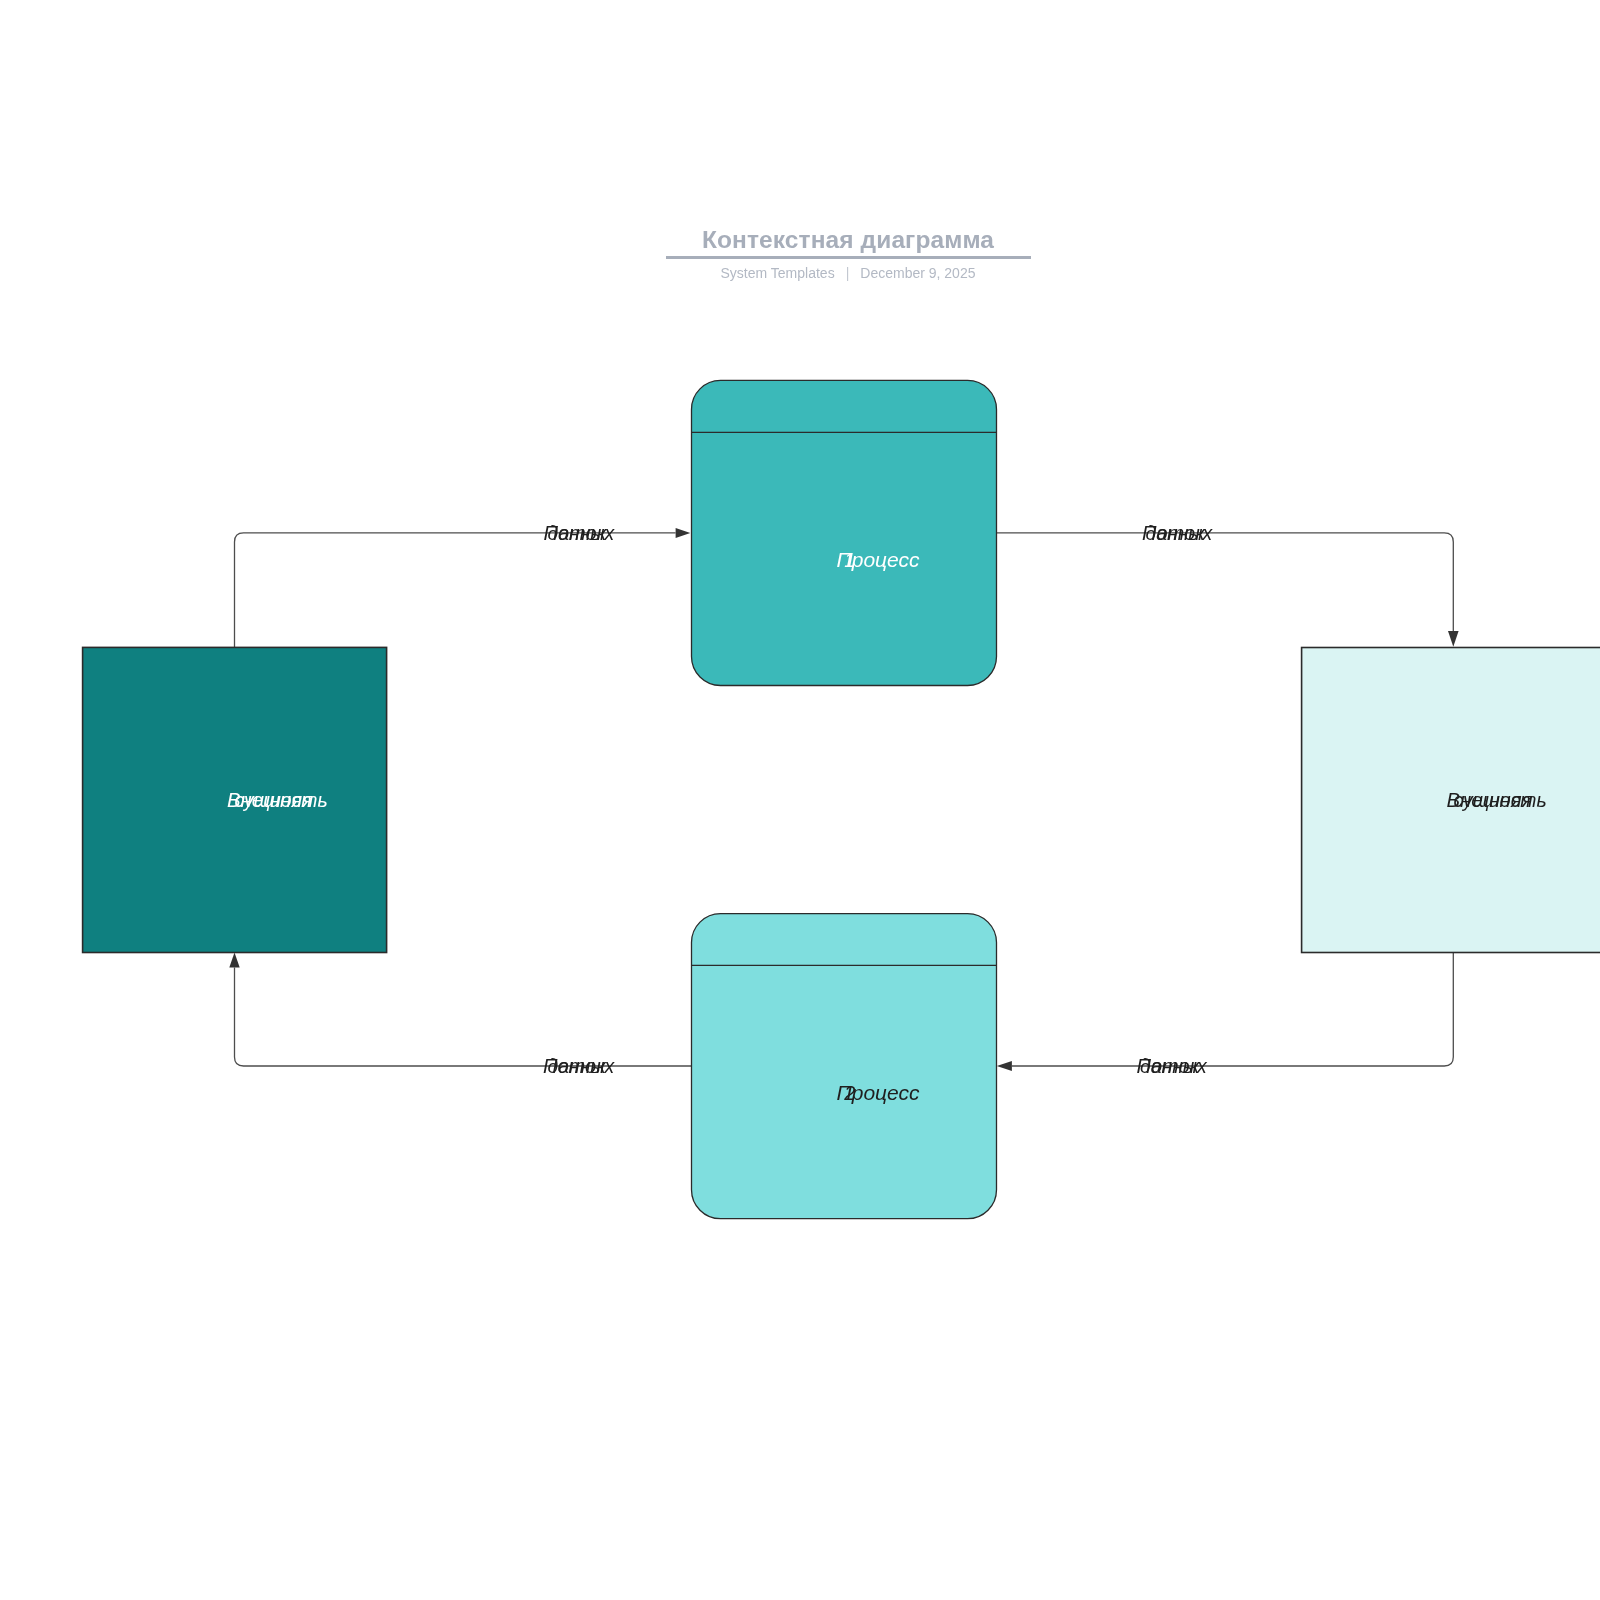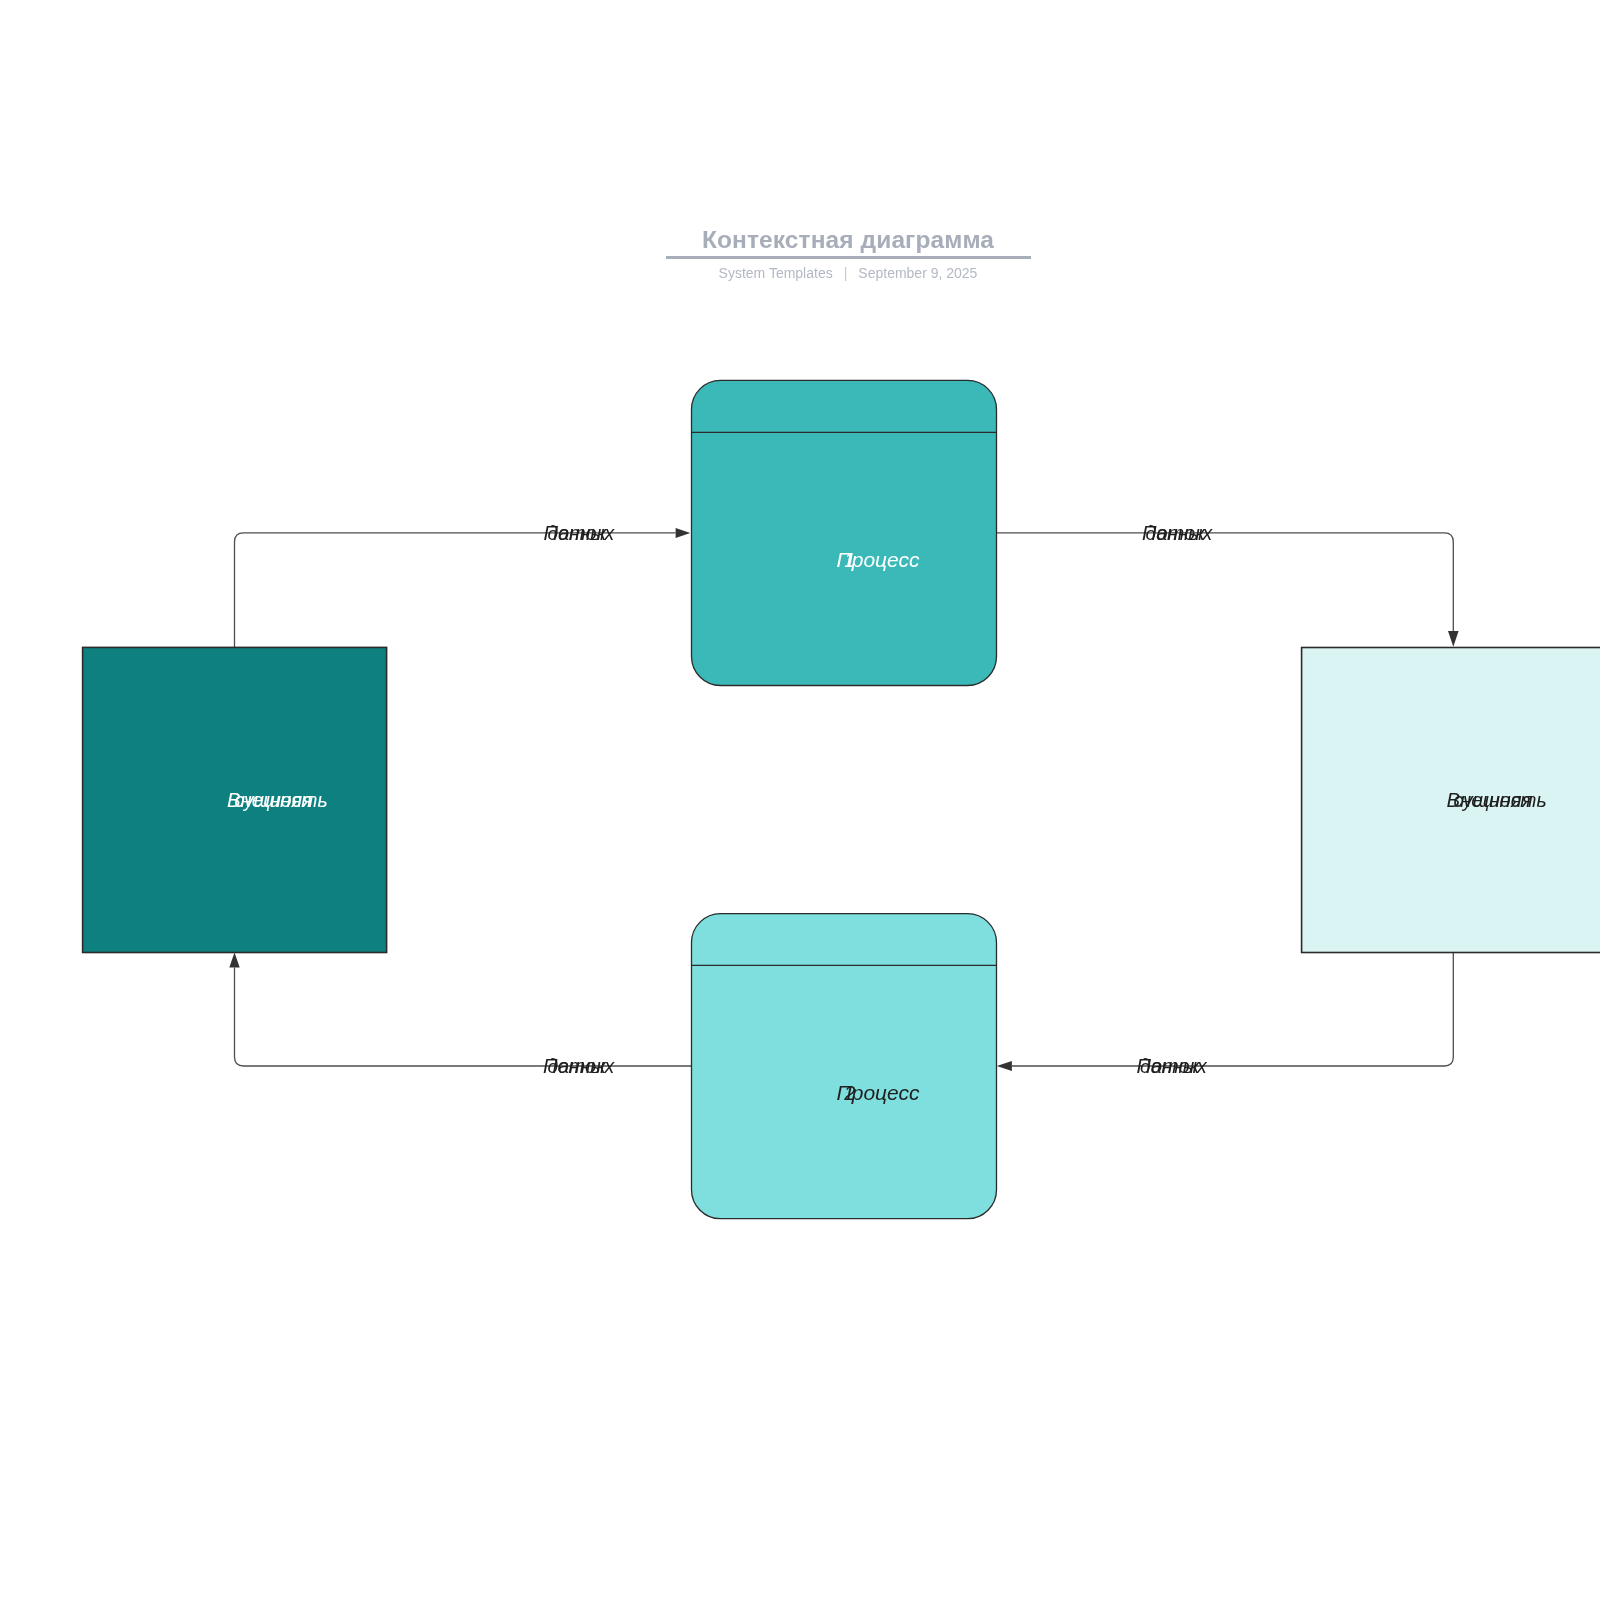--- a/index.html
+++ b/index.html
@@ -20,21 +20,21 @@
   .flowLabel{font-family:"Liberation Sans",sans-serif;font-size:20px;font-style:italic;fill:#1f1f1f;}
 </style>
 </head>
 <body>
 
 <div id="page">
 
   <div class="hdr">
     <div class="hdr-title">Контекстная диаграмма</div>
     <div class="hdr-rule"></div>
-    <div class="hdr-sub"><span>System Templates</span><span class="sep">|</span><span>September 9, 2025</span></div>
+    <div class="hdr-sub"><span>System Templates</span><span class="sep">|</span><span>December 9, 2025</span></div>
   </div>
 
   <svg id="canvas" width="1600" height="1600" viewBox="0 0 1600 1600">
 
     <g>
       <path d="M190.5,647.4 L190.5,541.9 Q190.5,532.9 199.5,532.9 L631.6,532.9" fill="none" stroke="#4d4d4d" stroke-width="1.3"></path>
       <polygon points="631.6,527.9 646.3,532.9 631.6,537.9" fill="#333333"></polygon>
       <text class="flowLabel" x="499.5" y="539.5">Поток</text>
       <text class="flowLabel" x="503.5" y="539.5" style="font-size:19.4px">данных</text>
     </g>

